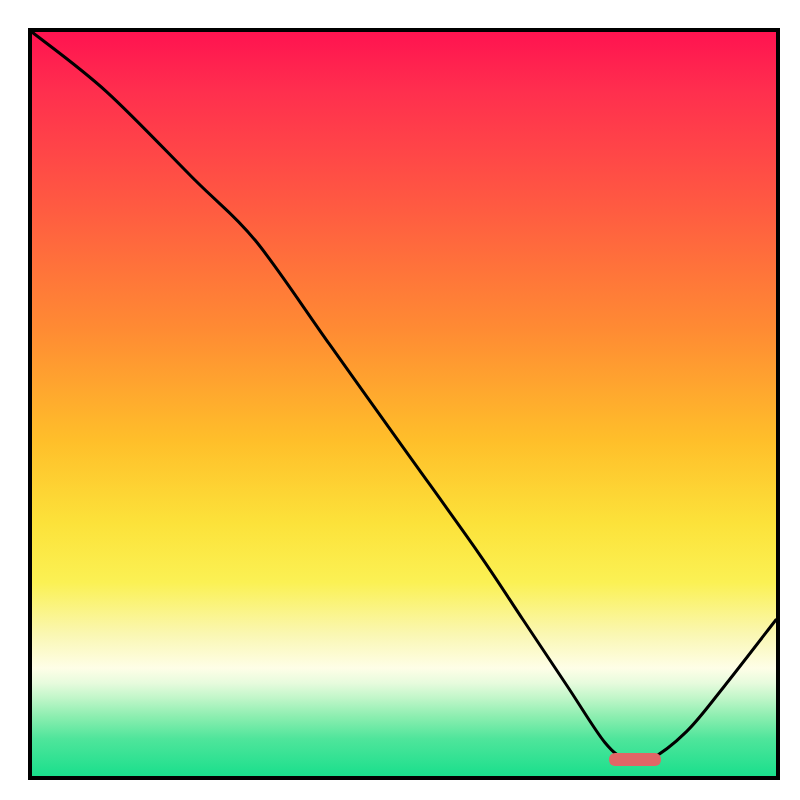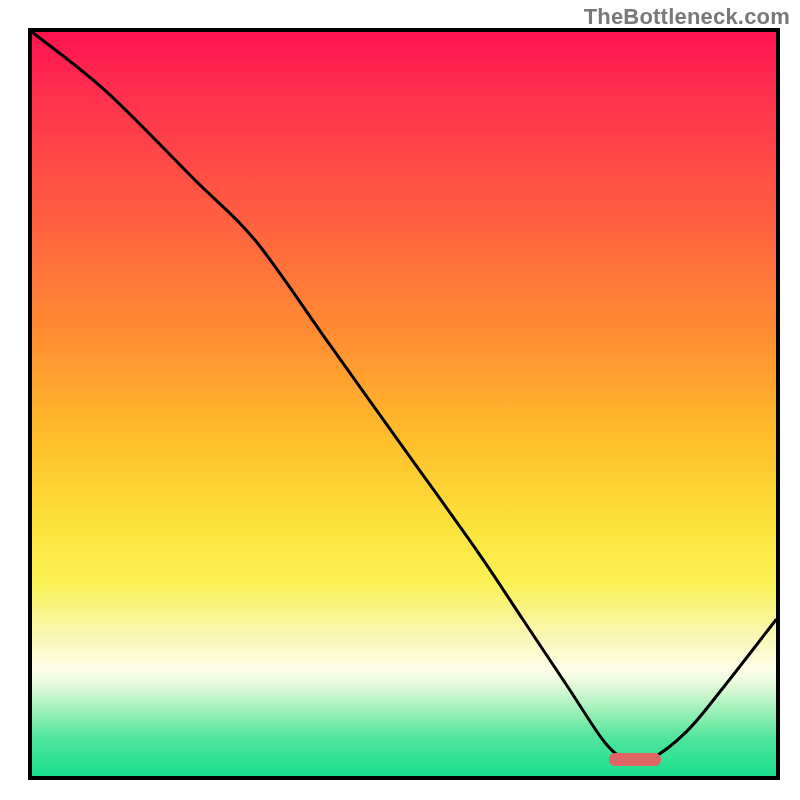--- a/index.html
+++ b/index.html
@@ -68,21 +68,20 @@
     position: absolute;
     background: #e06666;
     border-radius: 6px;
   }
 </style>
 </head>
 <body>
 
 <div class="container">
 
-  <div class="watermark">TheBottleneck.com</div>
 
   <div class="plot">
     <div class="gradient"></div>
 
     <svg class="lines" viewBox="0 0 744 744" preserveAspectRatio="none">
       <path d="M 0 0 C 12.4 9.919999999999996, 47.120000000000005 34.719999999999985, 74.4 59.51999999999998 C 101.68 84.31999999999998, 138.88 123.99999999999994, 163.68 148.79999999999995 C 188.48000000000002 173.59999999999997, 200.88 181.04000000000005, 223.2 208.32000000000005 C 245.51999999999998 235.60000000000005, 272.8 277.76000000000005, 297.6 312.48 C 322.40000000000003 347.2, 347.2 381.92, 372 416.64 C 396.8 451.35999999999996, 426.55999999999995 492.28, 446.4 520.8 C 466.24 549.3199999999999, 476.16 565.4399999999999, 491.04 587.76 C 505.92 610.08, 522.04 634.26, 535.68 654.72 C 549.3199999999999 675.1800000000001, 562.96 698.3679999999999, 572.88 710.52 C 582.8 722.672, 587.76 724.78, 595.2 727.632 C 602.6400000000001 730.4839999999999, 607.6 732.3439999999999, 617.52 727.632 C 627.4399999999999 722.92, 642.32 711.512, 654.72 699.36 C 667.12 687.2080000000001, 677.0400000000001 673.32, 691.9200000000001 654.72 C 706.8000000000001 636.12, 735.32 598.92, 744 587.76" fill="none" stroke="#000" stroke-width="3" stroke-linejoin="round" stroke-linecap="round"></path>
     </svg>
 
     <div class="marker" style="left: 576.6px; width: 52.08px; top: 721.132px; height: 13px;"></div>
   </div>

